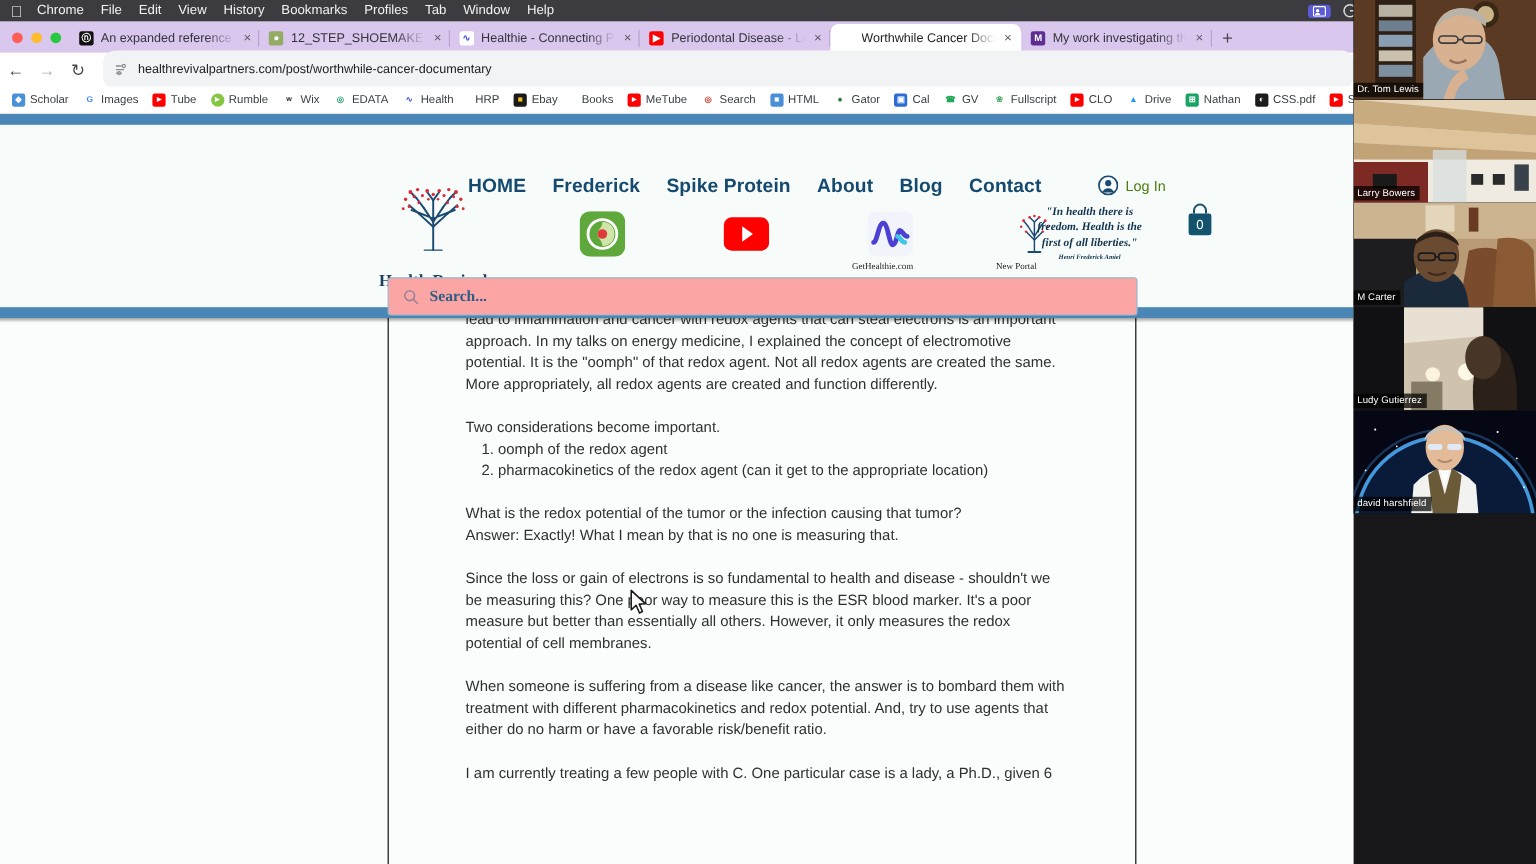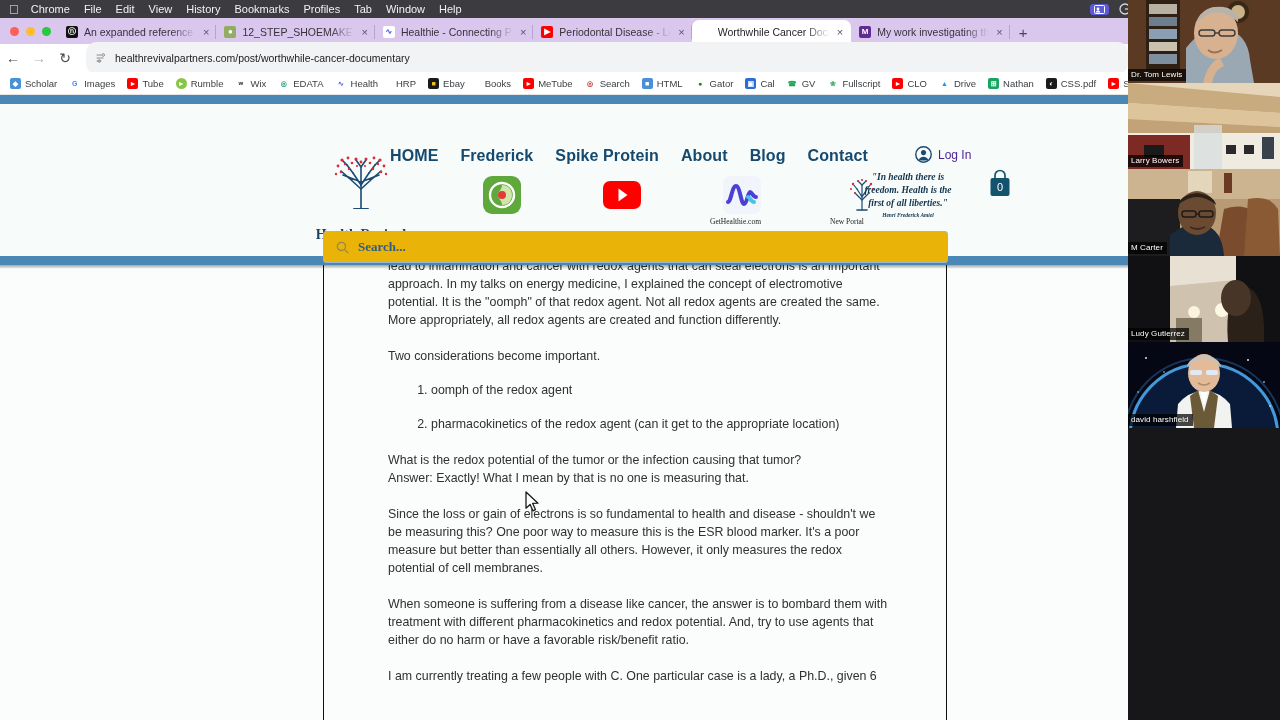--- a/index.html
+++ b/index.html
@@ -121,32 +121,32 @@
   }
 
   .badge-row { position: absolute; left: 470px; top: 72px; display: flex; align-items: flex-start; gap: 56px; }
   .badge { width: 64px; text-align: left; }
   .badge .bimg { width: 38px; height: 38px; margin: 0 auto; display: block; border-radius: 7px; }
   .badge .blabel { font-size: 7.5px; color: #1c1c1c; margin-top: 3px;
                    font-family: "Liberation Serif", serif; }
 
   .login { position: absolute; left: 915px; top: 42px; display: flex; align-items: center; gap: 6px; }
   .login .pic { width: 17px; height: 17px; }
-  .login .ltext { font-size: 12px; color: #4c1d95; }
+  .login .ltext { font-size: 12px; color: #4d7c0f; }
 
   .quote { position: absolute; left: 856px; top: 67px; width: 104px; text-align: center;
            font-family: "Liberation Serif", serif; font-style: italic; color: #12334d; }
   .quote .q1 { font-size: 9.5px; line-height: 1.35; font-weight: bold; }
   .quote .q2 { font-size: 5.5px; margin-top: 3px; font-weight: bold; }
 
   .cart { position: absolute; left: 986px; top: 65px; width: 28px; text-align: center; }
 
   .searchwrap {
     position: absolute; left: 323px; top: 127px; width: 625px; height: 32px;
-    background: #eab308; border: 1px solid #9bb7cd; border-radius: 3px;
+    background: #fca5a5; border: 1px solid #9bb7cd; border-radius: 3px;
     display: flex; align-items: center; padding: 0 12px;
   }
   .searchwrap .sicon { margin-right: 9px; opacity: .55; display: inline-flex; }
   .searchwrap .splace { font-size: 13px; color: #2d5d86; font-weight: 600;
                         font-family: "Liberation Serif", serif; }
 
   
   .pagebody {
     position: absolute; top: 170px; left: 0; width: 1128px; height: 455px;
     background: #fafdfc;
@@ -155,21 +155,21 @@
   .colrule.l { left: 323px; } .colrule.r { left: 946px; }
 
   .article {
     position: absolute; left: 388px; top: -8px; width: 500px;
     font-size: 12.4px; line-height: 18px; color: #30302f;
     font-family: "Liberation Sans", sans-serif;
   }
   .article p { margin: 0 0 18px 0; }
   .article p.tight { margin-bottom: 0; }
   .article ol { margin: 0 0 18px 0; padding-left: 27px; }
-  .article ol li { margin: 16px; }
+  .article ol li { margin: 0; }
 
   
   .cursor { position: absolute; left: 525px; top: 396px; width: 15px; height: 22px; }
 
   
   .vpanel { position: absolute; top: 0; left: 1128px; width: 152px; height: 720px; background: #17171a; }
   .vtile { position: relative; width: 152px; overflow: hidden; background: #141416; }
   .vname {
     position: absolute; left: 0; bottom: 2px;
     background: rgba(0,0,0,0.72); color: #fff;

